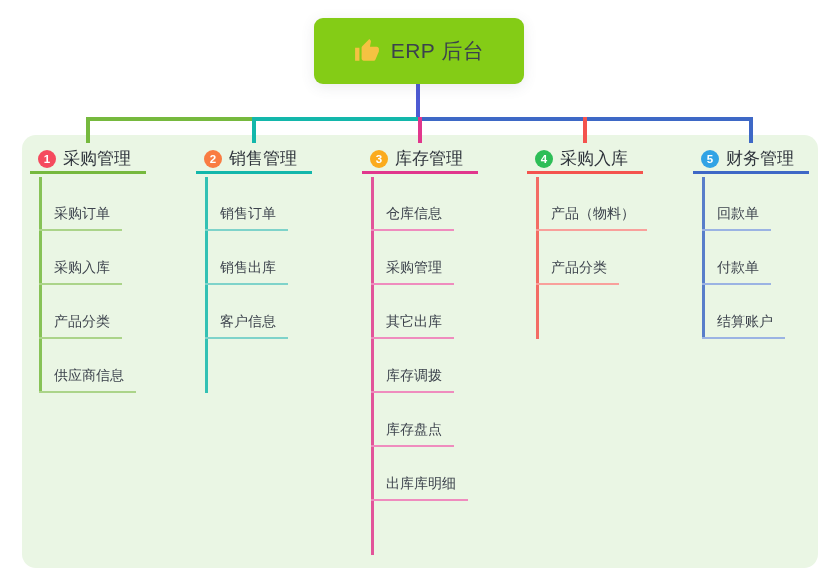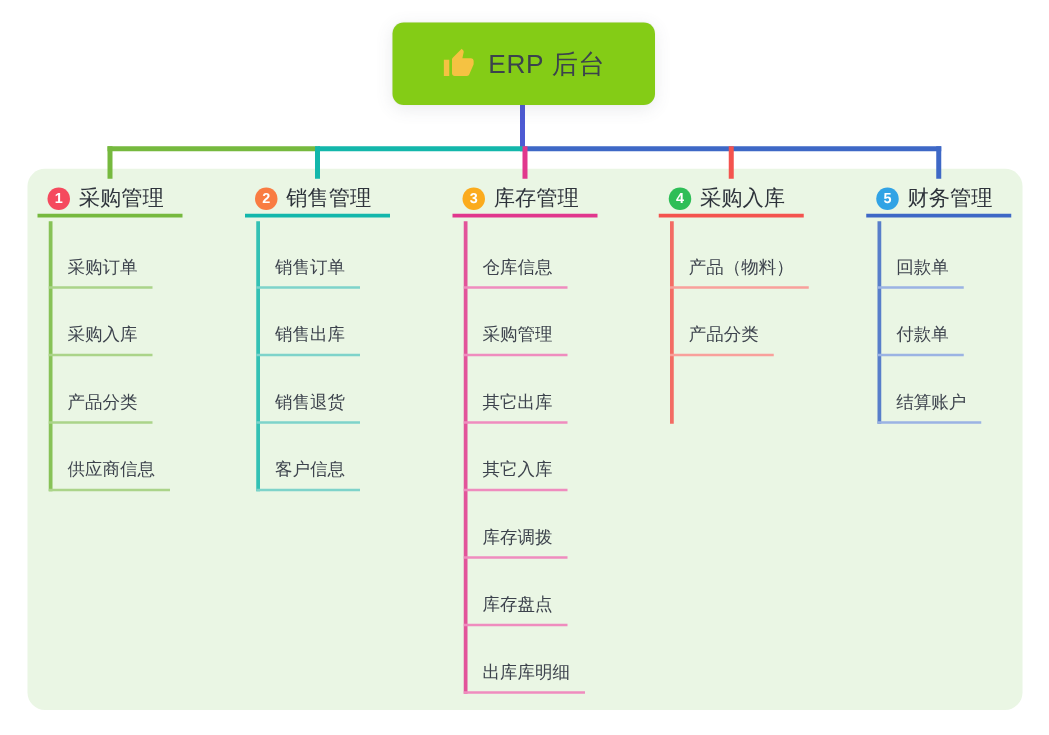--- a/index.html
+++ b/index.html
@@ -96,23 +96,20 @@
     </div>
     <div class="spine" style="height:216px"></div>
     <div class="children">
       <div class="child">
           <span>销售订单</span>
         </div>
       <div class="child">
           <span>销售出库</span>
         </div>
       <div class="child">
-          <span>销售退货</span>
-        </div>
-      <div class="child">
           <span>客户信息</span>
         </div>
     </div>
   </div>
 
   <div class="branch" style="left: 362px; --main: #e1378d; --light: #ef8cbe; --badge: #fbab1d;">
     <div class="drop"></div>
     <div class="bhead">
       <span class="badge">3</span>
       <span class="blabel">库存管理</span>
@@ -120,23 +117,20 @@
     <div class="spine" style="height:378px"></div>
     <div class="children">
       <div class="child">
           <span>仓库信息</span>
         </div>
       <div class="child">
           <span>采购管理</span>
         </div>
       <div class="child">
           <span>其它出库</span>
-        </div>
-      <div class="child">
-          <span>其它入库</span>
         </div>
       <div class="child">
           <span>库存调拨</span>
         </div>
       <div class="child">
           <span>库存盘点</span>
         </div>
       <div class="child">
           <span>出库库明细</span>
         </div>

